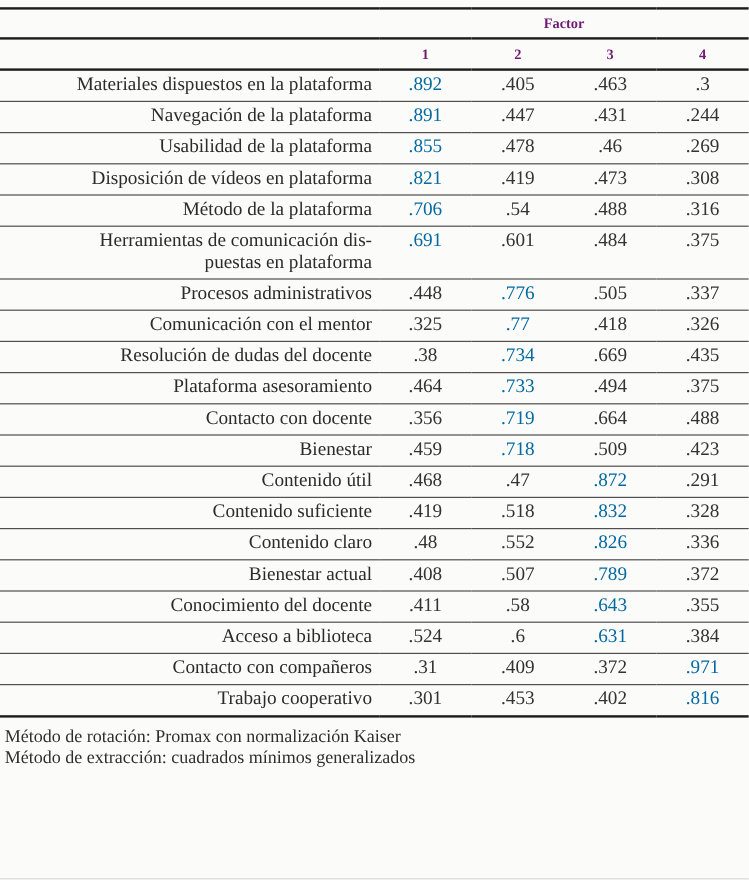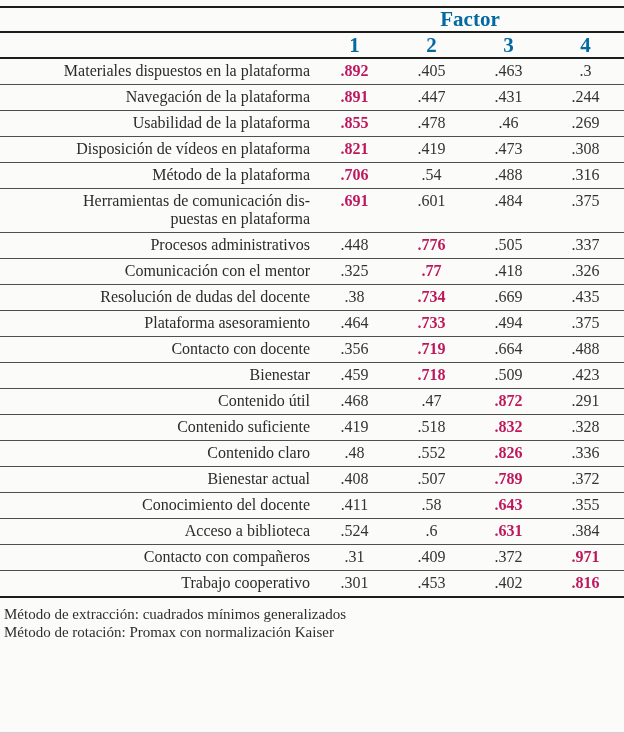--- a/index.html
+++ b/index.html
@@ -23,22 +23,22 @@
     width: 624px;
     border-collapse: collapse;
     table-layout: fixed;
     border-top: 2px solid #1c1c1c;
   }
   col.label-col { width: 316px; }
   col.num-col  { width: 77px; }
 
   thead th {
     font-weight: bold;
-    font-size: 21px;
-    color: #0369a1;
+    font-size: 12px;
+    color: #701a75;
     padding: 0;
   }
   tr.group-row th {
     height: 23px;
     line-height: 23px;
     border-bottom: 2px solid #1c1c1c;
     text-align: center;
     vertical-align: middle;
   }
   tr.cols-row th {
@@ -51,21 +51,21 @@
   tbody td {
     font-size: 16px;
     line-height: 18px;
     padding: 3px 2px 4px;
     border-bottom: 1px solid #4f4f4f;
     vertical-align: top;
   }
   tbody td.label { text-align: right; padding-left: 5px; padding-right: 6px; }
   tbody td.label.center { text-align: right; padding-left: 2px; }
   tbody td.num { text-align: center; color: #333; }
-  tbody td.num.b { font-weight: bold; color: #be185d; }
+  tbody td.num.b { font-weight: normal; color: #0369a1; }
   tbody tr:last-child td { border-bottom: 2px solid #1c1c1c; }
 
   .footnotes {
     margin-top: 7px;
     padding-left: 4px;
     font-size: 15px;
     line-height: 18px;
     color: #2e2e2e;
   }
   .bottom-edge {
@@ -238,18 +238,18 @@
           <td class="label center">Trabajo cooperativo</td>
           <td class="num">.301</td>
           <td class="num">.453</td>
           <td class="num">.402</td>
           <td class="num b">.816</td>
         </tr>
       </tbody>
   </table>
 
   <div class="footnotes">
+    <div>Método de rotación: Promax con normalización Kaiser</div>
     <div>Método de extracción: cuadrados mínimos generalizados</div>
-    <div>Método de rotación: Promax con normalización Kaiser</div>
   </div>
 
   <div class="bottom-edge"></div>
 </div>
 
 </body></html>

